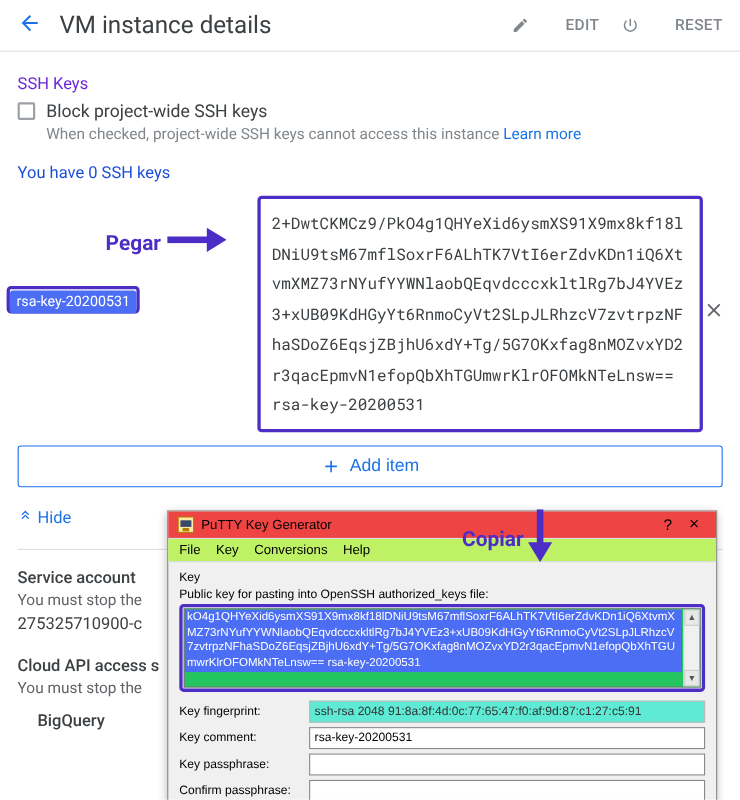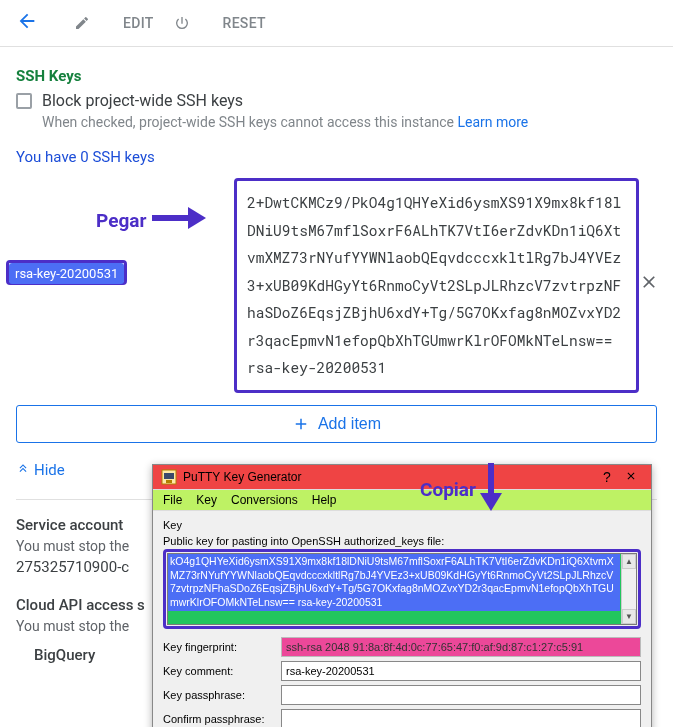--- a/index.html
+++ b/index.html
@@ -6,21 +6,21 @@
     body { font-family: Roboto, Arial, sans-serif; width: 673px; height: 727px; background: #fff; color: #3c4043; position: relative; overflow: hidden; }
     
     .header { display: flex; align-items: center; padding: 10px 16px; border-bottom: 1px solid #e0e0e0; }
     .back-arrow { color: #1a73e8; margin-right: 16px; cursor: pointer; }
     .page-title { font-size: 22px; font-weight: 400; color: #3c4043; flex: 1; }
     .header-btn { display: inline-flex; align-items: center; color: #80868b; font-size: 14px; font-weight: 500; margin-left: 20px; cursor: pointer; letter-spacing: 0.3px; gap: 27px; }
     .header-btn svg { margin-right: 6px; }
     
     .content { padding: 20px 16px 0 16px; }
     
-    .section-label { font-size: 15px; font-weight: 700; color: #15803d; margin-bottom: 6px; }
+    .section-label { font-size: 15px; font-weight: 400; color: #6d28d9; margin-bottom: 6px; }
     .checkbox-row { display: flex; align-items: flex-start; gap: 10px; margin-bottom: 4px; }
     .checkbox { width: 16px; height: 16px; border: 2px solid #9aa0a6; border-radius: 2px; margin-top: 2px; }
     .checkbox-label { font-size: 16px; color: #3c4043; }
     .helper-text { font-size: 14px; color: #80868b; margin-left: 26px; margin-bottom: 18px; }
     .learn-more { color: #1a73e8; cursor: pointer; }
     
     .keys-count { font-size: 15px; color: #1d4ed8; margin-bottom: 12px; }
     
     .ssh-row { display: flex; align-items: center; gap: 0; margin-bottom: 12px; position: relative; }
     .key-name-chip { background: #4c6ef5; color: #fff; font-size: 13px; padding: 3px 6px; border-radius: 3px; position: absolute; left: -8px; top: 84px; }
@@ -59,31 +59,32 @@
     .putty-group-label { font-size: 11px; margin-bottom: 4px; }
     .putty-field-label { font-size: 11px; margin-bottom: 2px; }
     .putty-pubkey-box { border: 3px solid #4c2ec7; border-radius: 4px; padding: 1px; margin-bottom: 8px; position: relative; }
     .putty-pubkey-inner { background: #22c55e; border: 1px solid #7a7a7a; height: 72px; overflow: hidden; position: relative; padding-right: 16px; }
     .putty-scrollbar { position: absolute; right: 0; top: 0; bottom: 0; width: 15px; background: #f0f0f0; border-left: 1px solid #ccc; display: flex; flex-direction: column; }
     .putty-scroll-btn { height: 15px; background: #e8e8e8; border: 1px solid #ccc; display:flex; align-items:center; justify-content:center; font-size:8px; color:#555;}
     .putty-scroll-track { flex: 1; }
     .putty-field-row { display: flex; align-items: center; margin-bottom: 4px; gap: 10px; }
     .putty-field-row label { width: 108px; font-size: 11px; }
     .putty-input { flex: 1; border: 1px solid #888; background: #fff; padding: 2px 4px; font-size: 11px; height: 20px; }
-    .putty-readonly { background: #ec4899; border: 1px solid #bbb; color: #333; }
+    .putty-readonly { background: #5eead4; border: 1px solid #bbb; color: #333; }
   </style>
 </head>
 <body>
 
 <div class="header">
   <span class="back-arrow">
     <svg width="22" height="22" viewBox="0 0 24 24" fill="#1a73e8">
         <path d="M20 11H7.83l5.59-5.59L12 4l-8 8 8 8 1.41-1.41L7.83 13H20z"></path>
       </svg>
   </span>
+  <div class="page-title">VM instance details</div>
   <div class="header-btn">
     <svg width="16" height="16" viewBox="0 0 24 24" fill="#80868b">
         <path d="M3 17.25V21h3.75L17.81 9.94l-3.75-3.75L3 17.25zM20.71 7.04a1 1 0 0 0 0-1.41l-2.34-2.34a1 1 0 0 0-1.41 0l-1.83 1.83 3.75 3.75 1.83-1.83z"></path>
       </svg>
     <span>EDIT</span>
   </div>
   <div class="header-btn">
     <svg width="16" height="16" viewBox="0 0 24 24" fill="#80868b">
         <path d="M13 3h-2v10h2V3zm4.83 2.17l-1.42 1.42A7 7 0 1 1 7.59 6.59L6.17 5.17A9 9 0 1 0 17.83 5.17z"></path>
       </svg>

